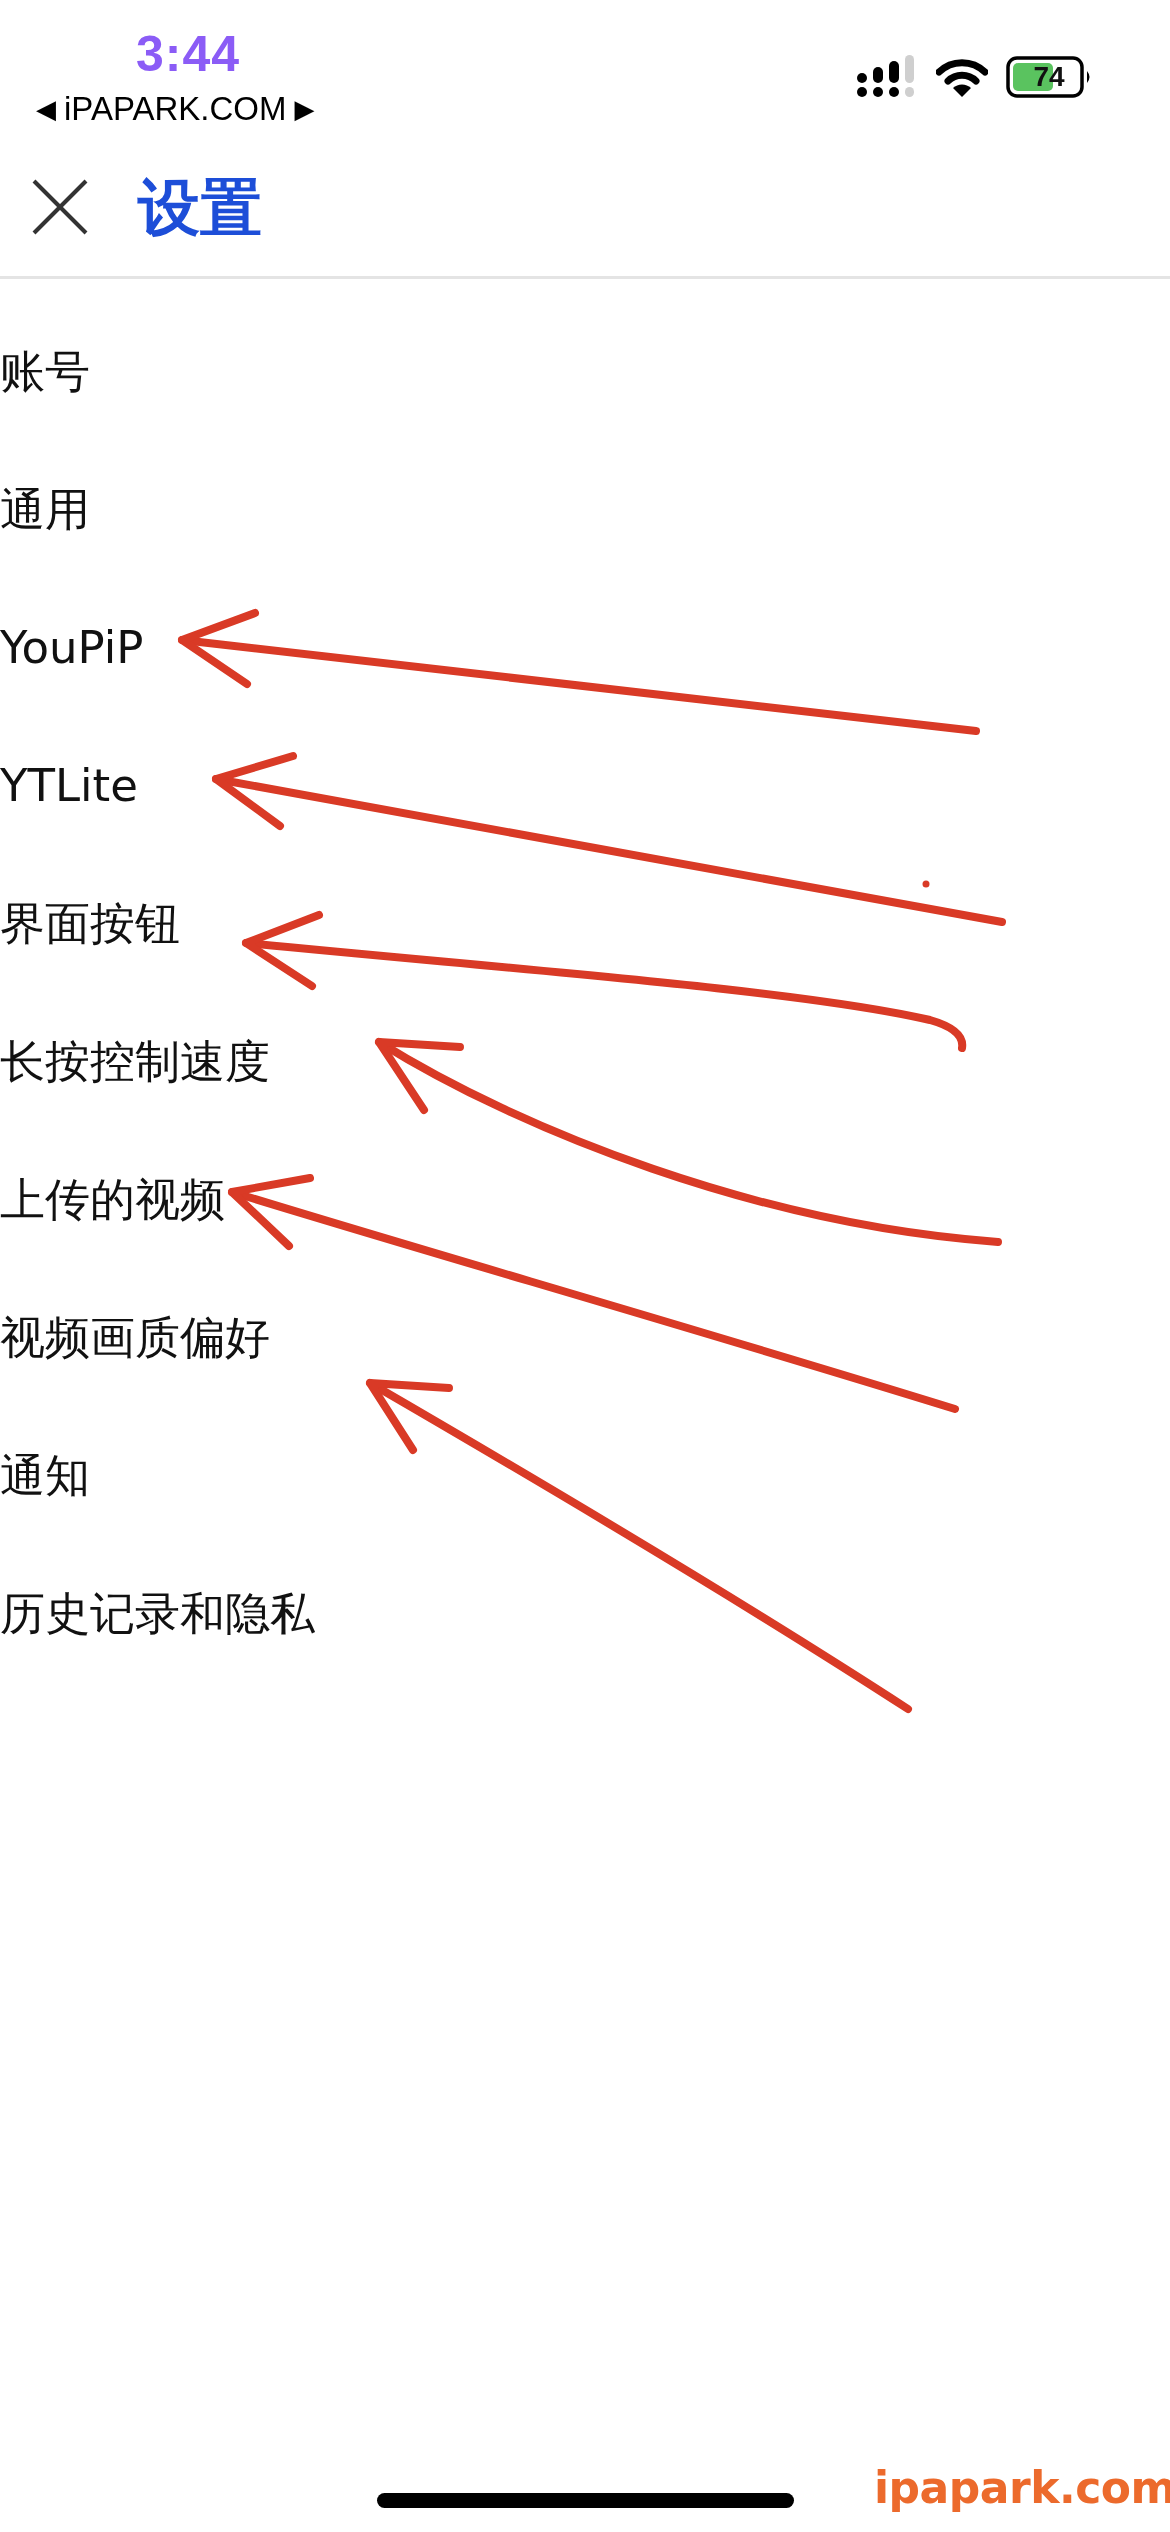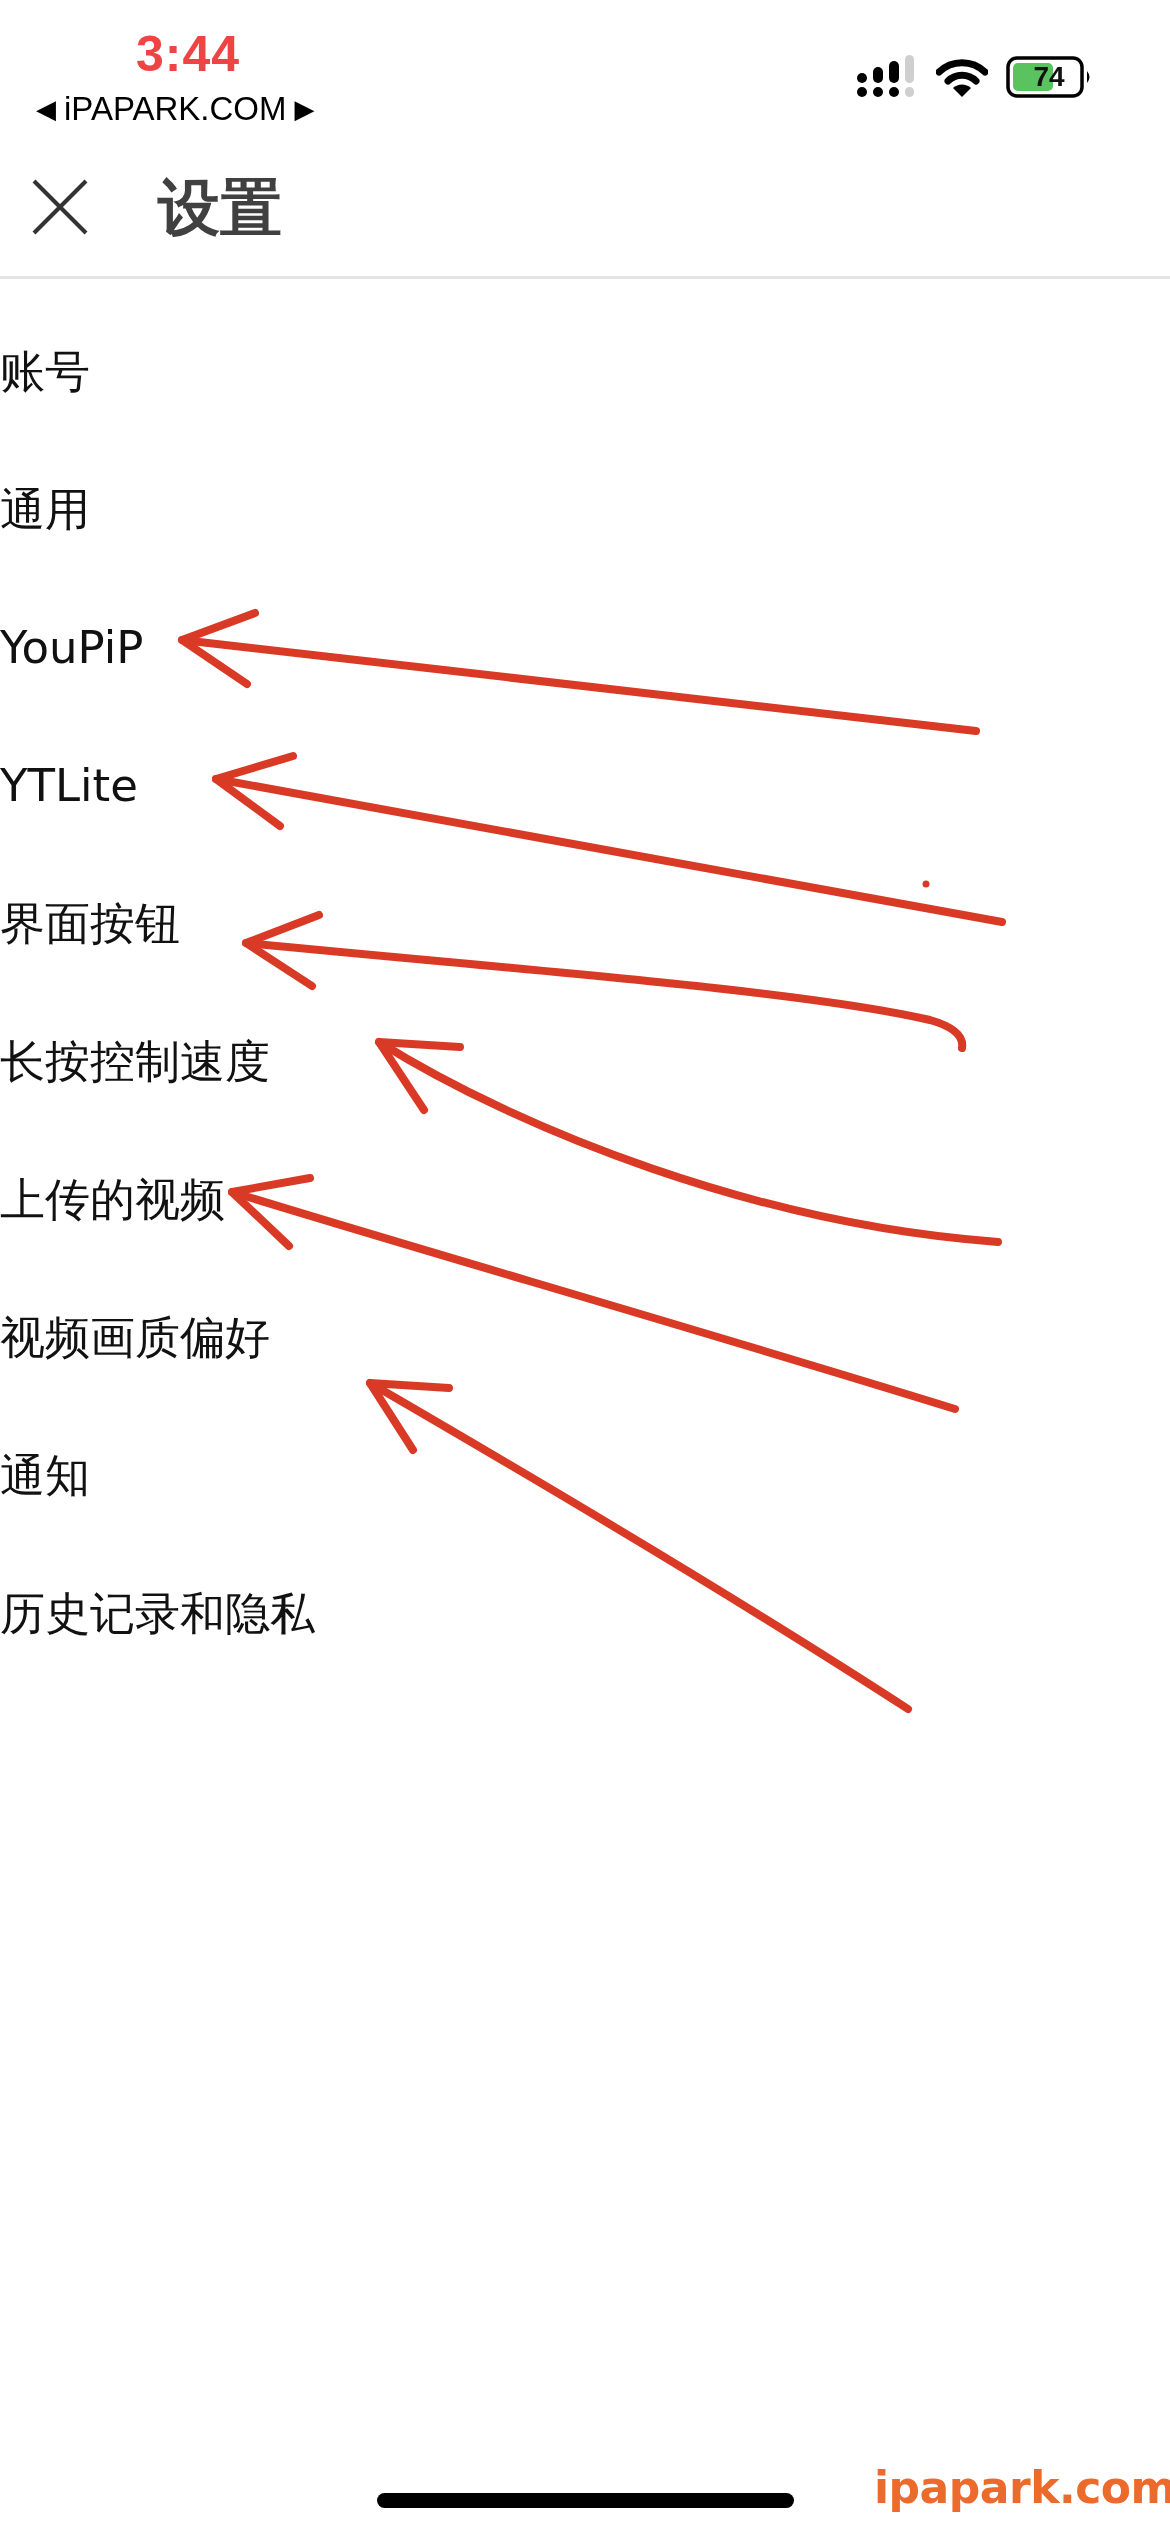--- a/index.html
+++ b/index.html
@@ -5,21 +5,21 @@
   html, body { margin: 0; padding: 0; background: #ffffff; }
   body {
     width: 1170px; height: 2532px; position: relative; overflow: hidden;
     font-family: "DejaVu Sans", "Liberation Sans", sans-serif;
     color: #111111;
   }
   
   .status-time {
     position: absolute; left: 136px; top: 26px;
     font-family: "Liberation Sans", sans-serif;
-    font-weight: bold; font-size: 50px; line-height: 56px; color: #ef4444;
+    font-weight: bold; font-size: 50px; line-height: 56px; color: #8b5cf6;
     letter-spacing: 1px;
   }
   .status-back {
     position: absolute; left: 36px; top: 90px;
     font-family: "Liberation Sans", sans-serif;
     font-size: 33px; line-height: 38px; color: #000;
     display: flex; align-items: center; gap: 8px;
   }
   .status-back .tri { font-size: 26px; line-height: 38px; }
   .battery-label {
@@ -27,21 +27,21 @@
     font-family: "Liberation Sans", sans-serif; font-weight: bold;
     font-size: 28px; line-height: 34px; color: #111;
   }
 
   
   .header { position: absolute; left: 0; top: 150px; width: 1170px; height: 126px; }
   .close-btn { position: absolute; left: 26px; top: 24px; width: 68px; height: 68px; cursor: pointer; }
   .page-title {
     position: absolute; left: 138px; top: 22px;
     font-family: Liberation Serif, serif; font-weight: bold;
-    font-size: 62px; line-height: 72px; color: #404040; margin-left: 20px;
+    font-size: 62px; line-height: 72px; color: #1d4ed8;
   }
   .divider { position: absolute; left: 0; top: 276px; width: 1170px; height: 3px; background: #e4e4e4; }
 
   
   .menu { position: absolute; left: 0; top: 303px; width: 1170px; margin: 0; padding: 0; list-style: none; }
   .menu-item {
     height: 138px; display: flex; align-items: center;
     box-sizing: border-box; cursor: pointer;
   }
   .menu-item span {

